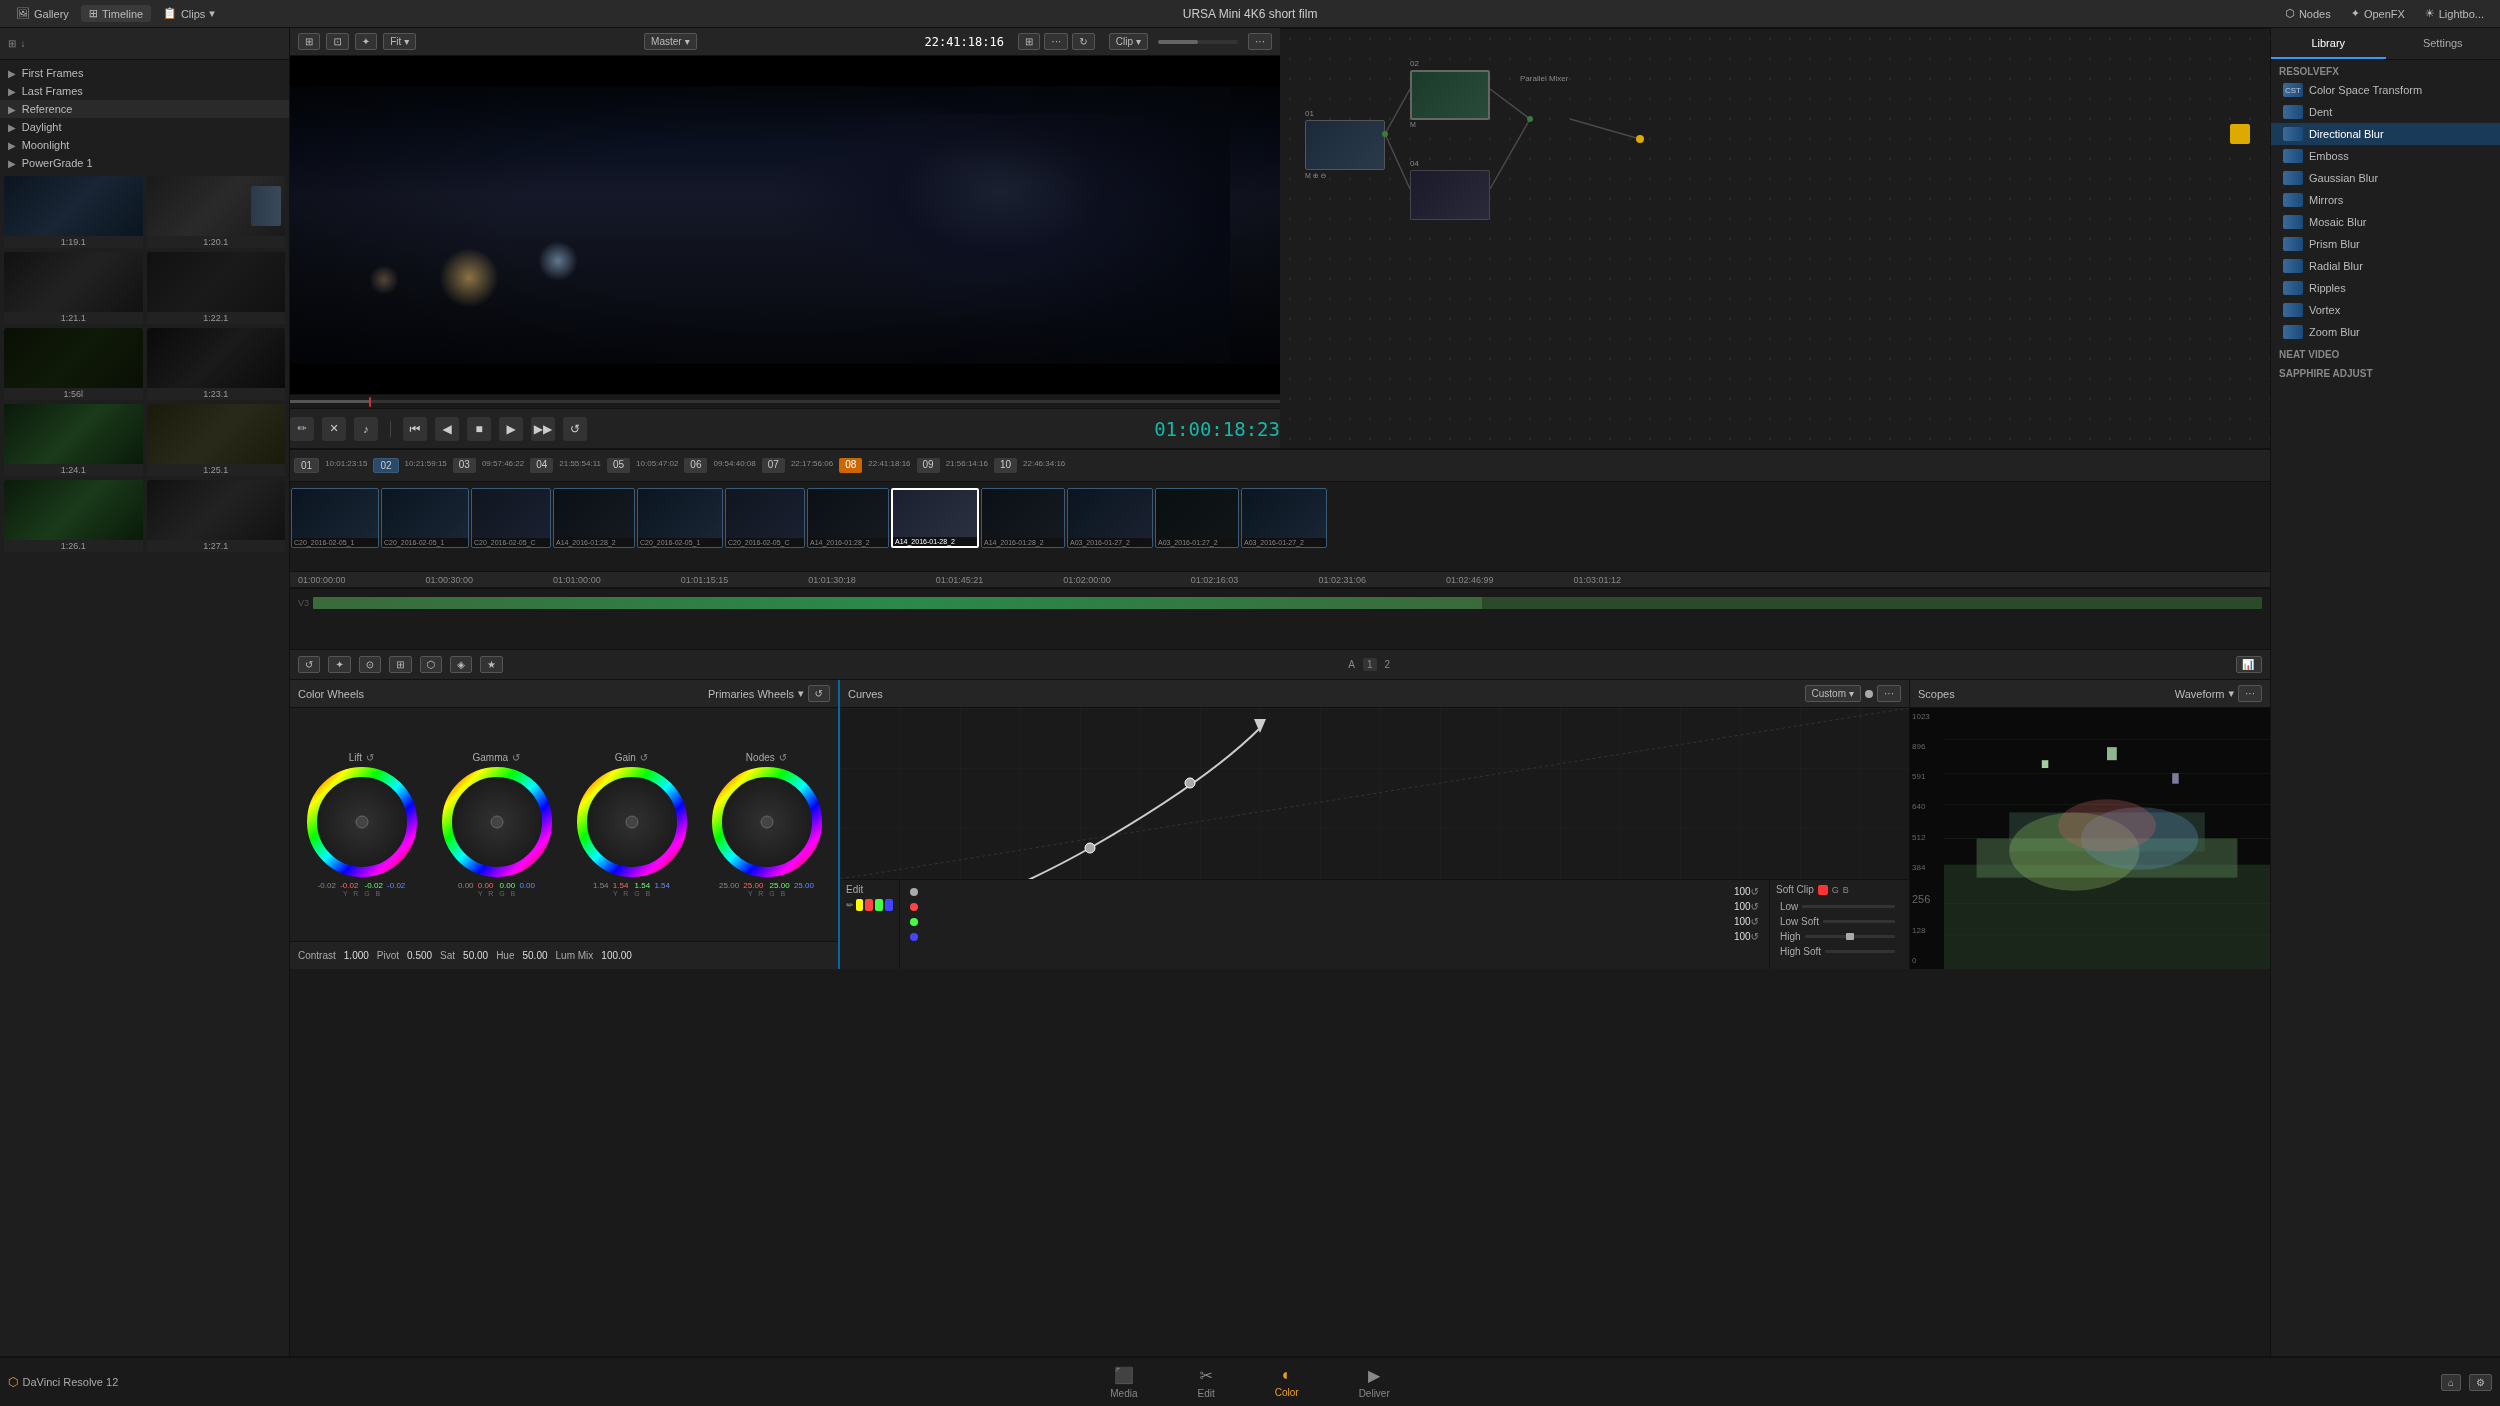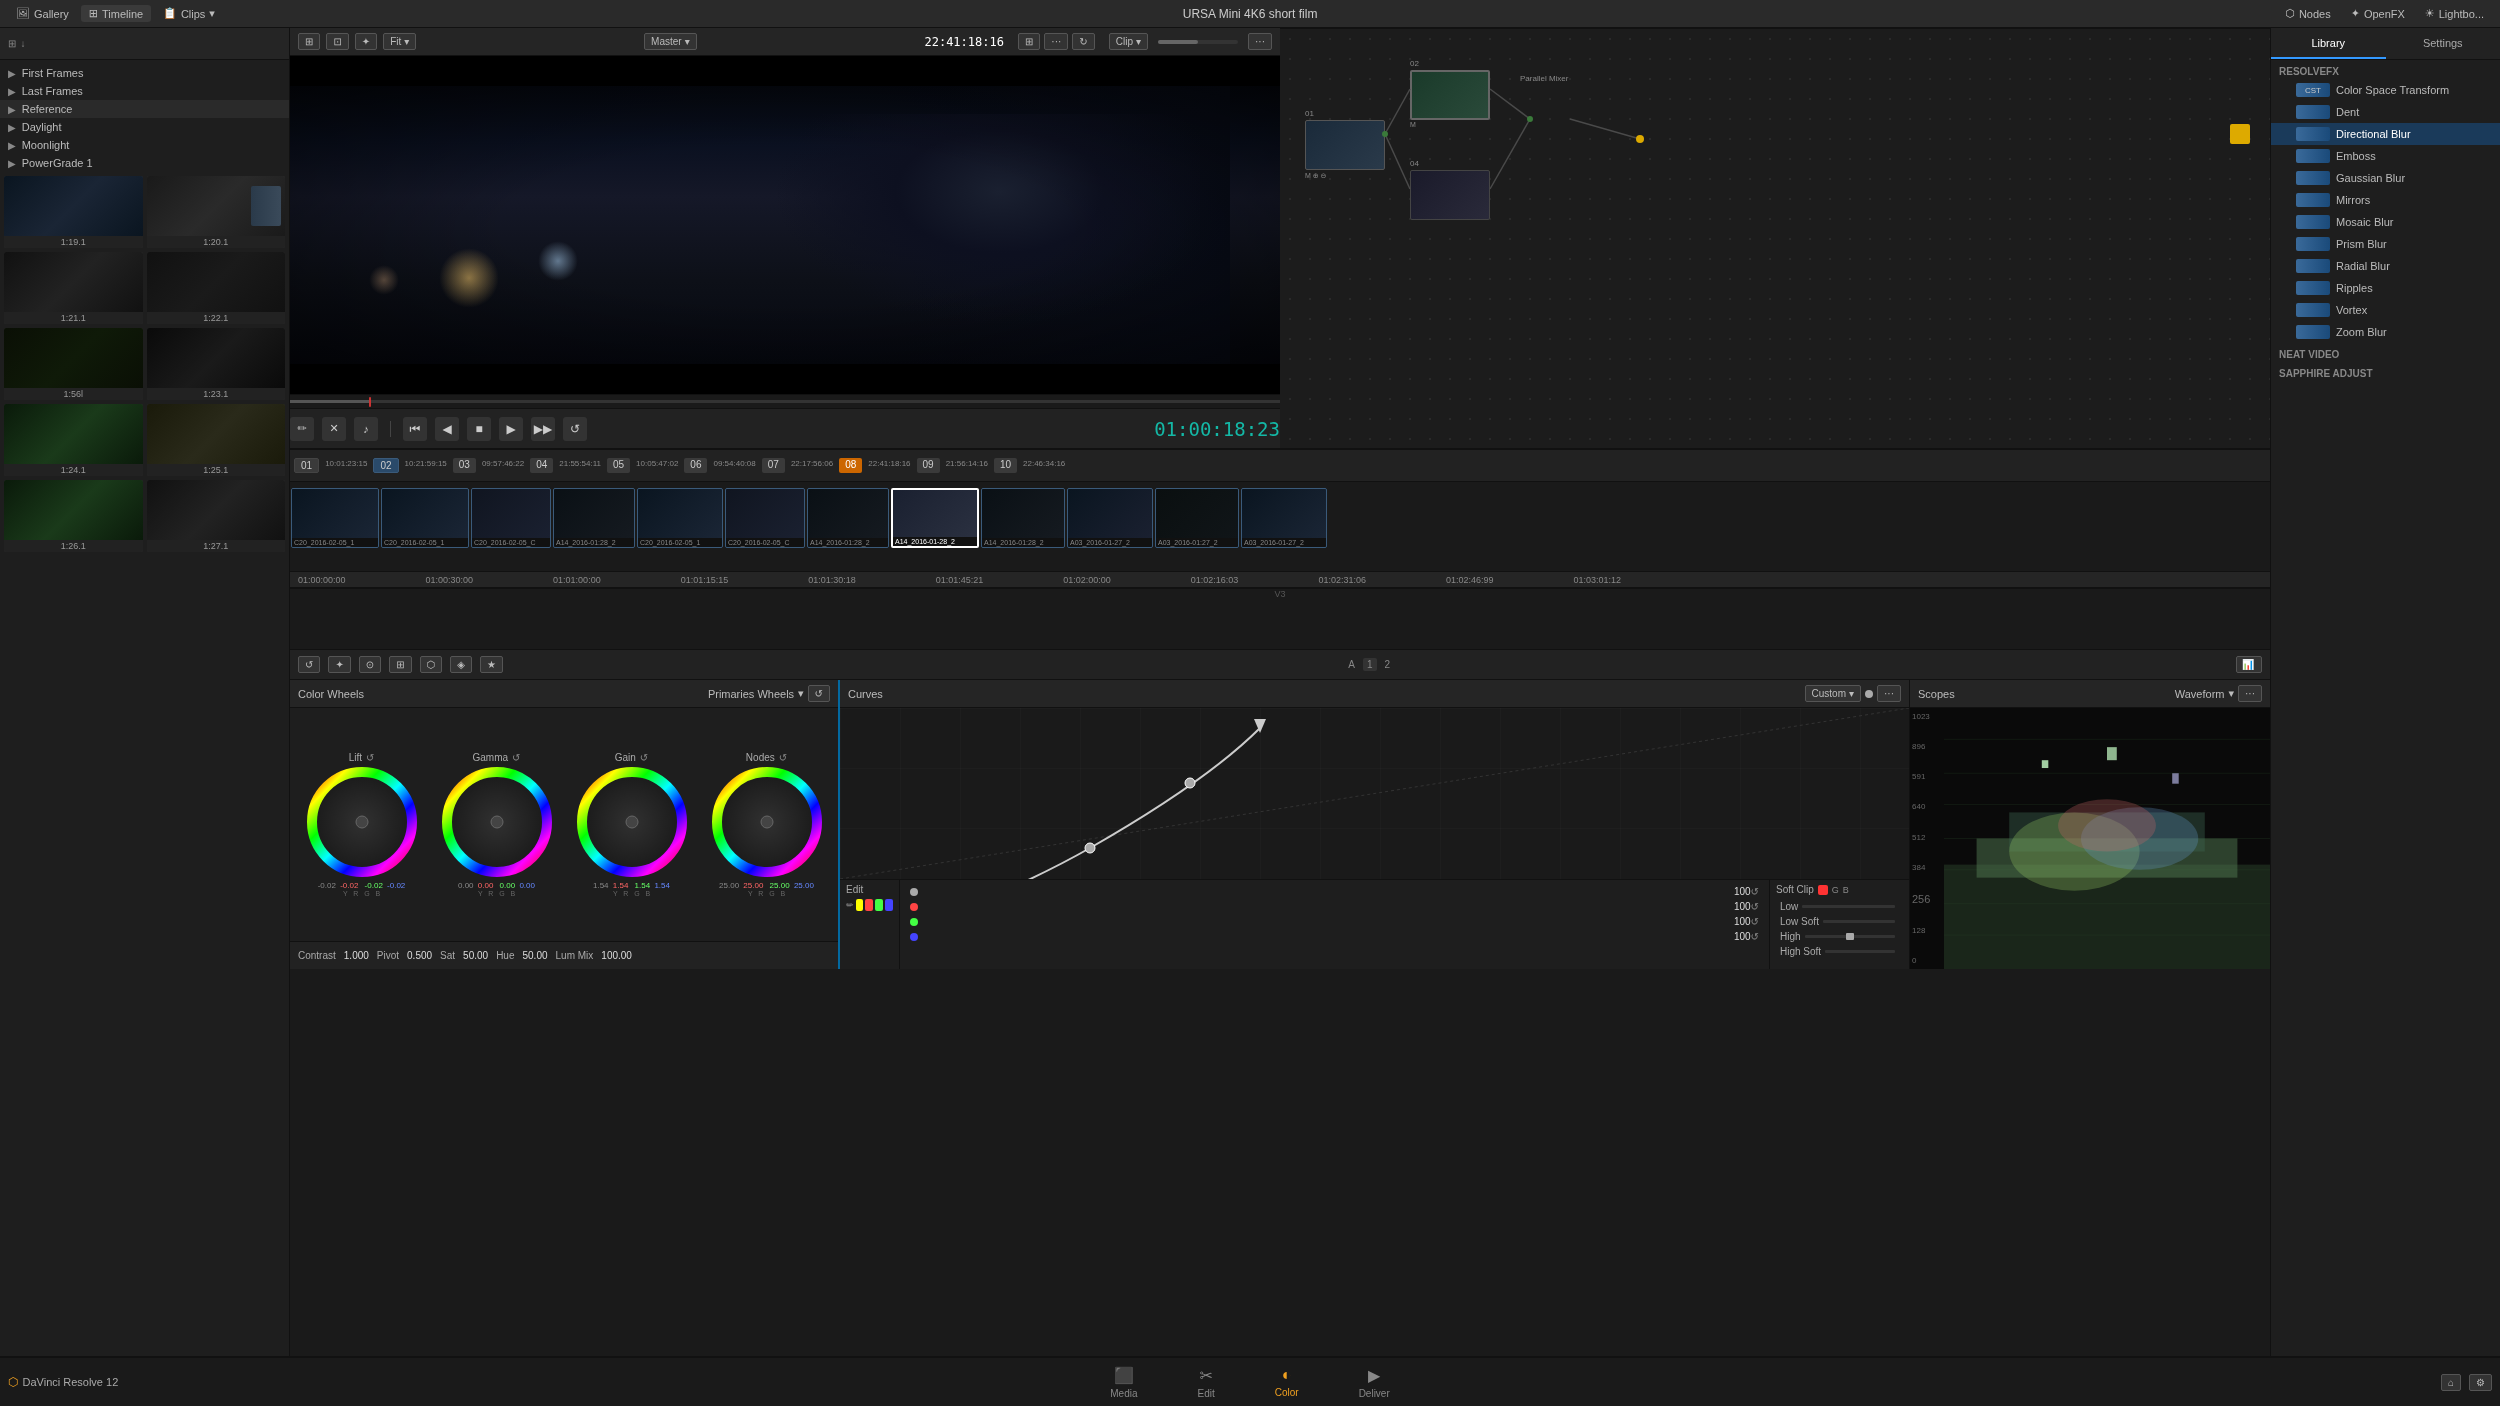--- a/index.html
+++ b/index.html
@@ -376,27 +376,26 @@
       display: flex;
       align-items: center;
       padding: 4px 12px;
       cursor: pointer;
       gap: 6px;
       color: #bbb;
       font-size: 11px;
     }
     .fx-item.selected { background: #1a3a5a; color: #fff; }
     .fx-icon {
-      width: 34px; height: 14px;
+      width: 20px; height: 14px;
       background: linear-gradient(to right, #3a6a9a, #1a4a7a);
       border-radius: 2px;
       display: flex; align-items: center; justify-content: center;
       font-size: 8px;
       color: #ccc;
-      margin-left: 13px;
     }
 
     
     .bottom-nav {
       height: 50px;
       background: #1a1a1a;
       border-top: 2px solid #111;
       display: flex;
       align-items: center;
       justify-content: center;
@@ -765,21 +764,21 @@
         <span>01:01:15:15</span>
         <span>01:01:30:18</span>
         <span>01:01:45:21</span>
         <span>01:02:00:00</span>
         <span>01:02:16:03</span>
         <span>01:02:31:06</span>
         <span>01:02:46:99</span>
         <span>01:03:01:12</span>
       </div>
 
-      <div style="height:28px;background:#1a1a1a;display:flex;align-items:center;padding:0 8px;gap:4px;border-top:1px solid #111;flex-direction:column;">
+      <div style="height:28px;background:#1a1a1a;display:flex;align-items:center;padding:0 8px;gap:4px;border-top:1px solid #111;">
         <span style="font-size:9px;color:#555;">V3</span>
         <div style="flex:1;height:12px;background:#2a4a2a;border-radius:1px;position:relative;">
           <div style="position:absolute;left:0;top:0;width:60%;height:100%;background:linear-gradient(to right,#3a6a3a,#2a8a4a,#3a6a3a);border-radius:1px;"></div>
         </div>
       </div>
     </div>
 
     <div class="color-panel">
 
       <div class="color-panel-top-bar">

